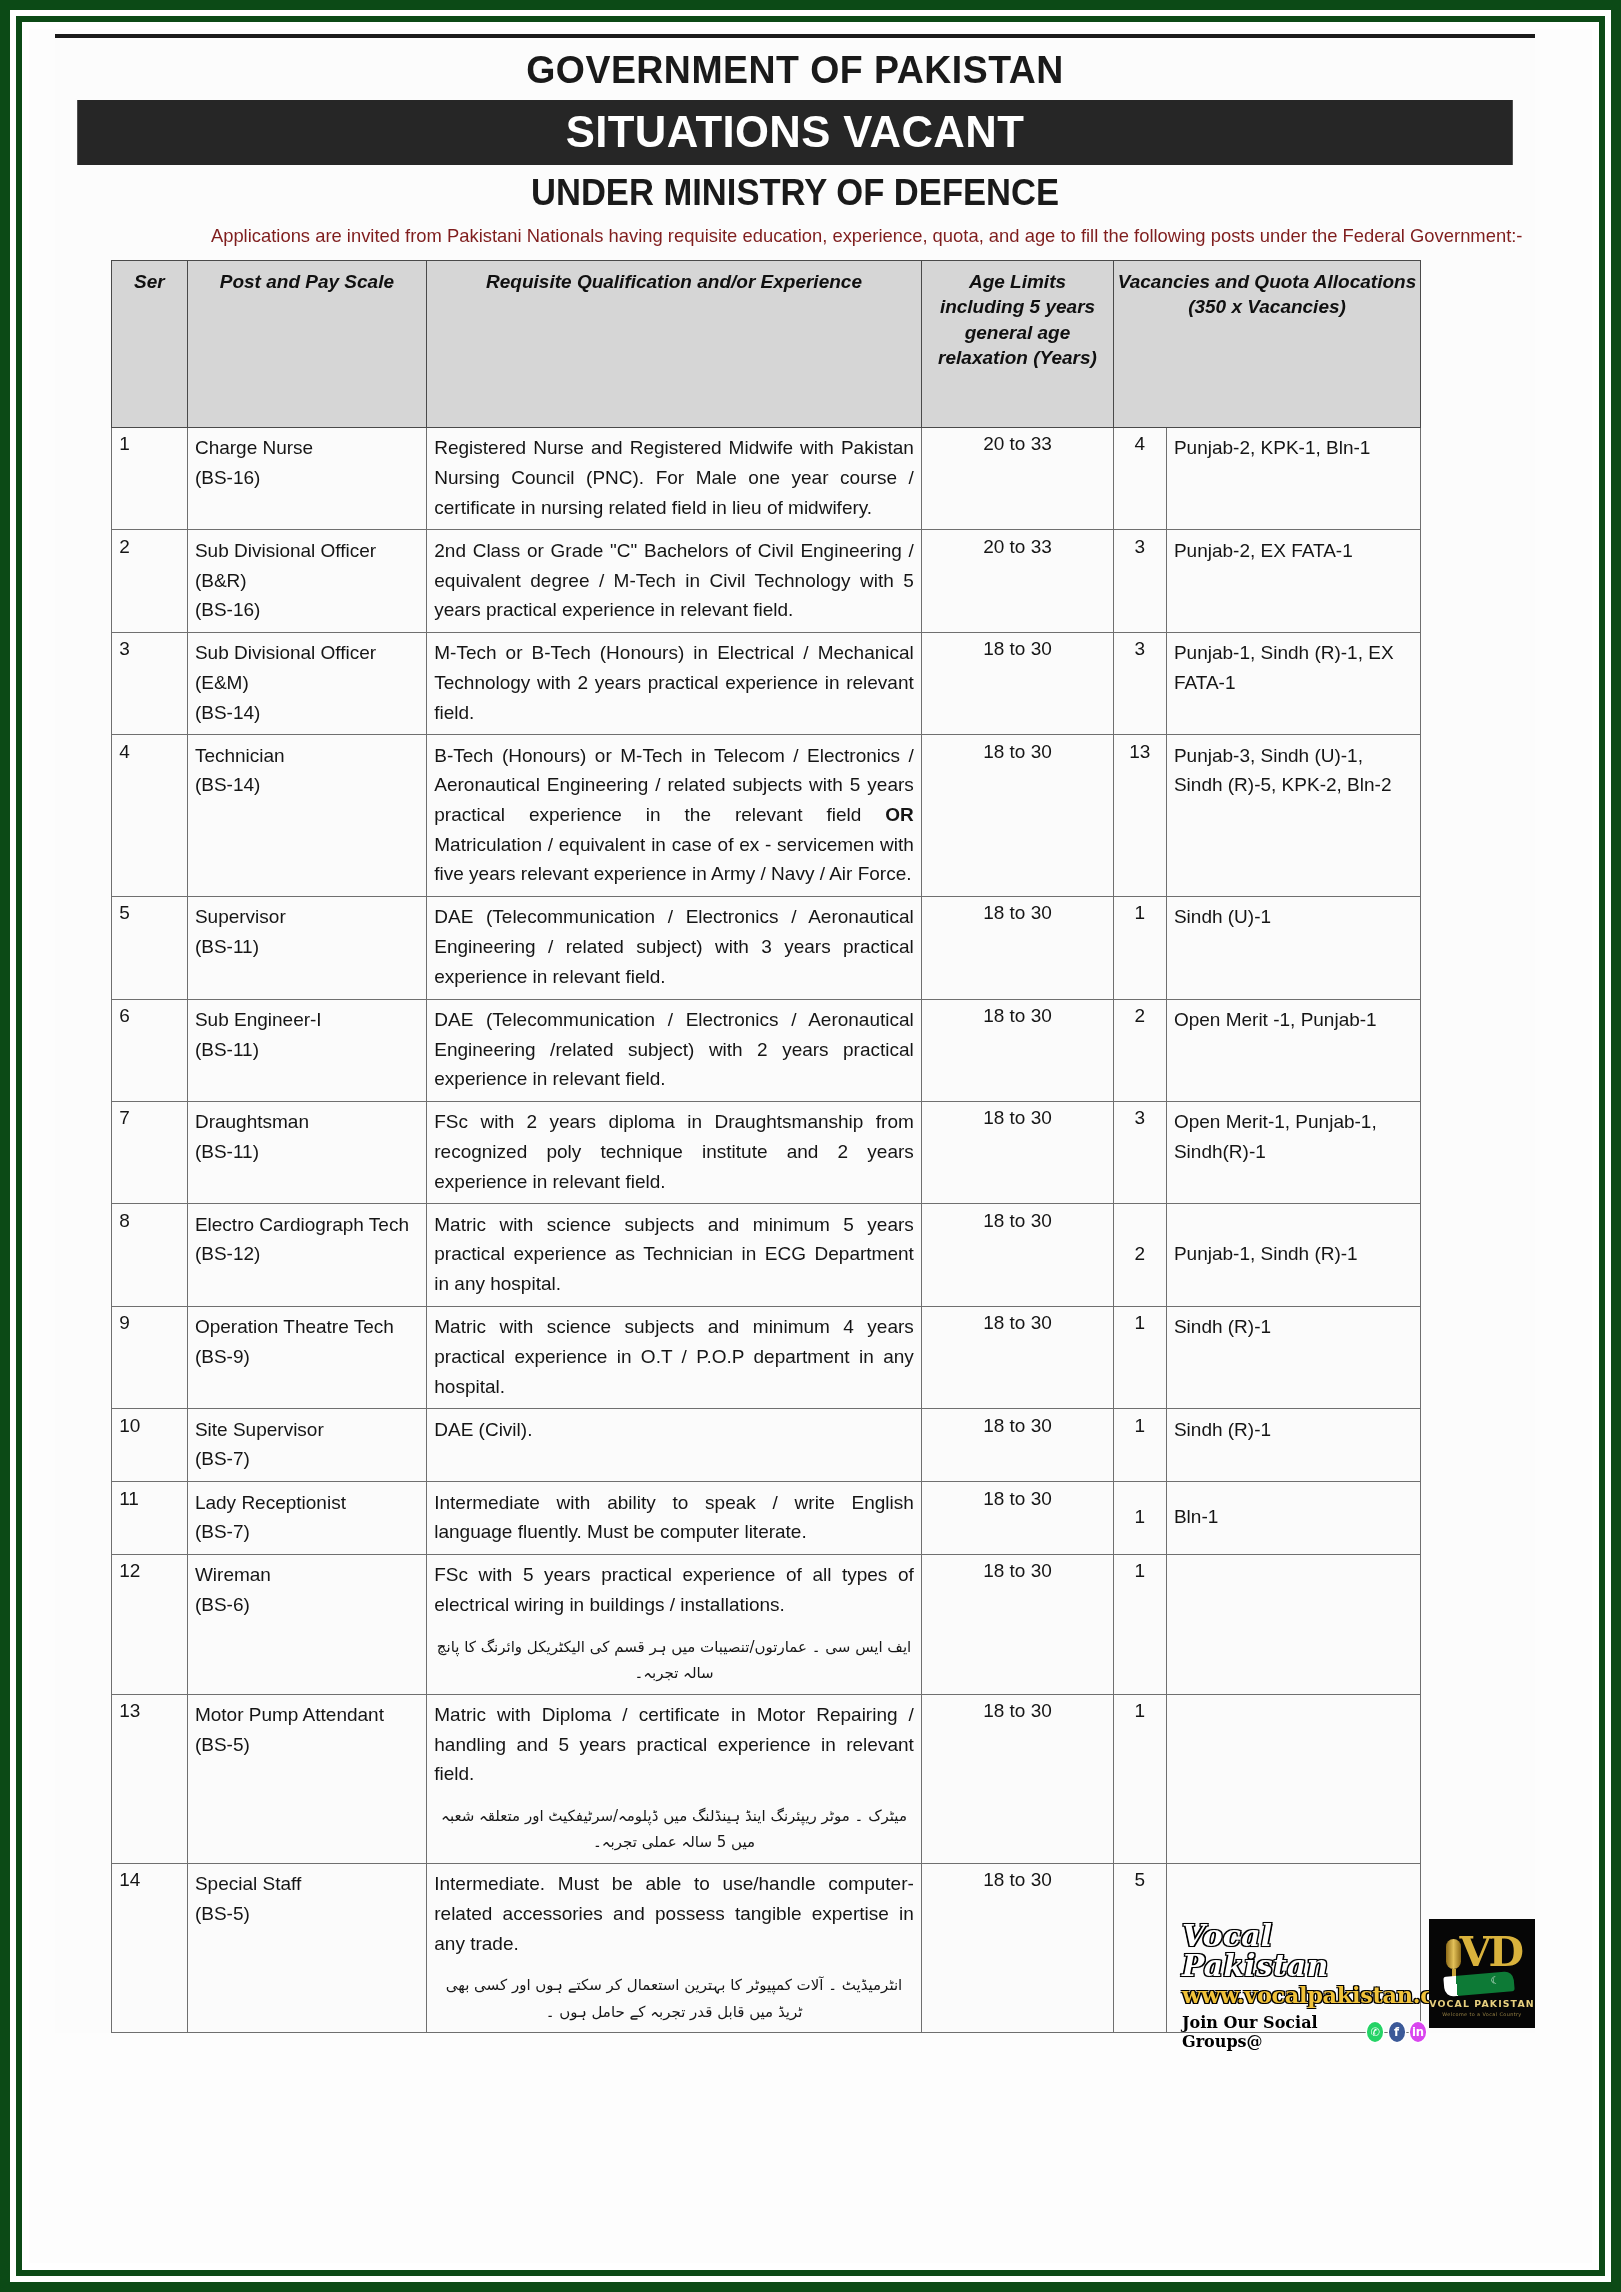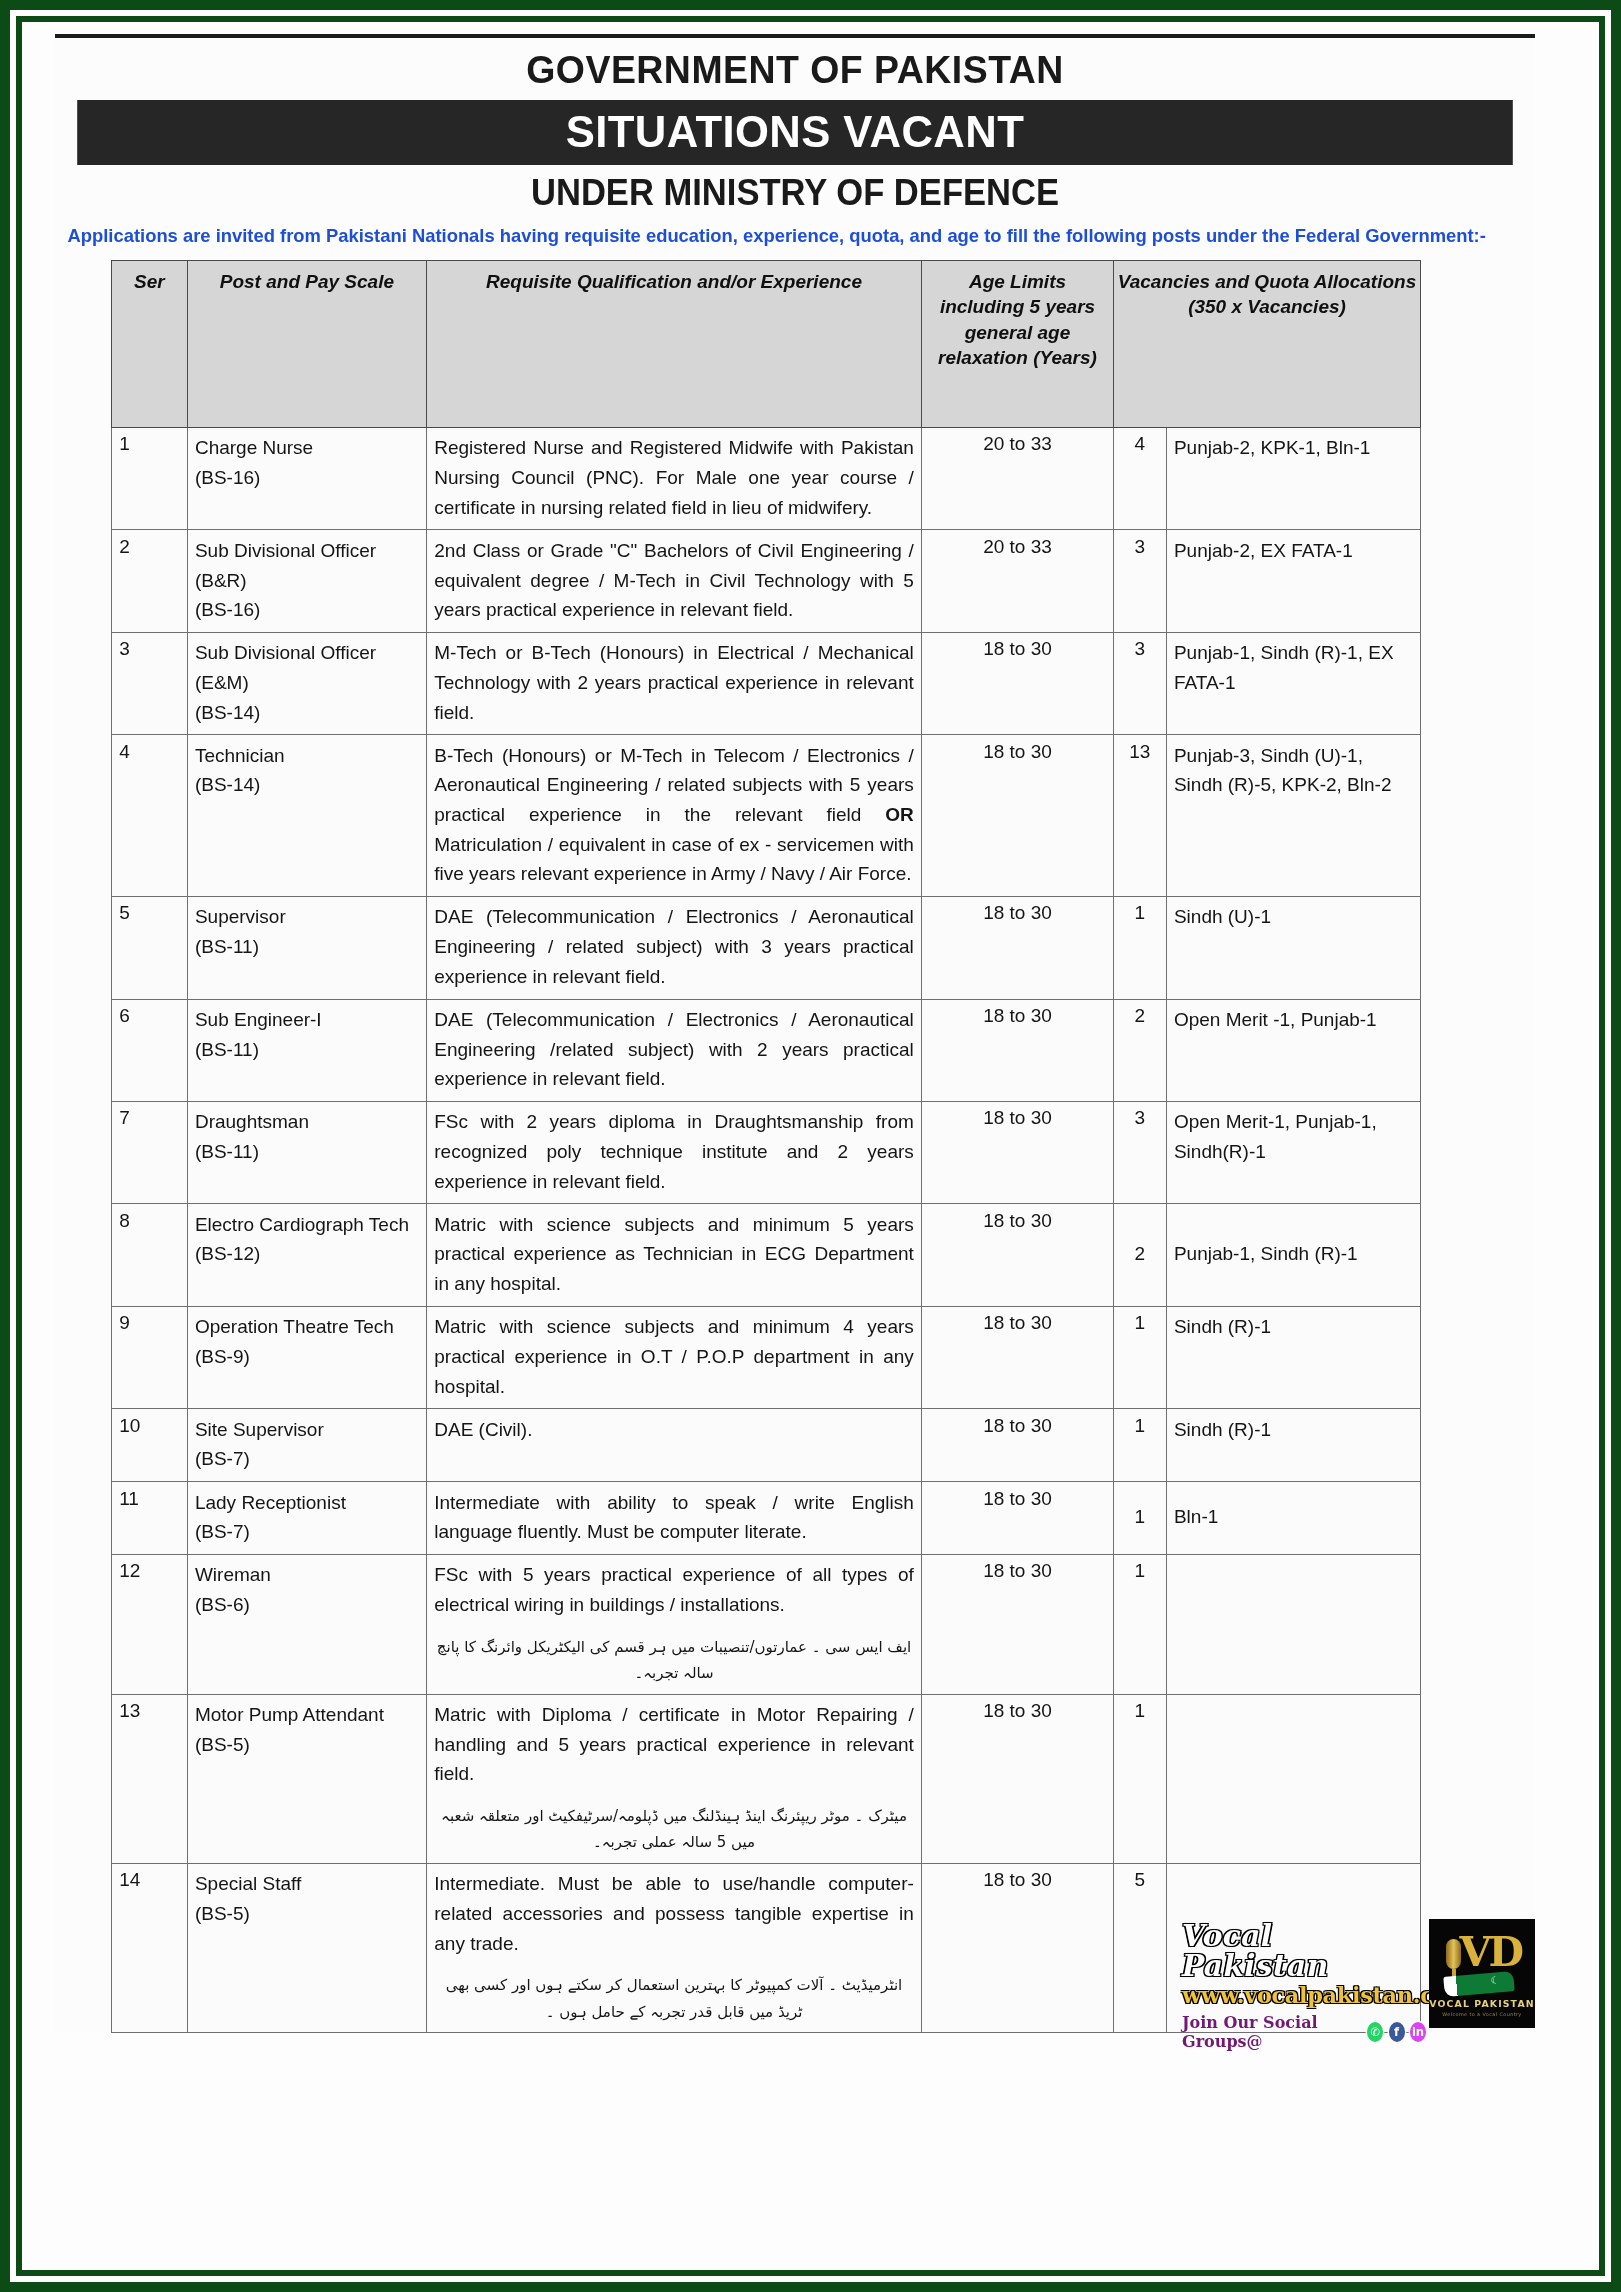--- a/index.html
+++ b/index.html
@@ -64,25 +64,24 @@
   .ministry-title{
     font-size:36px;
     font-weight:bold;
     color:#1a1a1a;
     padding:9px 0 5.4px 0;
     line-height:1.05;
     transform:scaleX(0.96);
   }
   .intro{
     font-size:18.4px;
-    color:#1d4ed8;
+    color:#7f1d1d;
     line-height:1.45;
-    text-align:left;
+    text-align:right;
     padding:5.4px 12.5px 10.7px 12.5px;
-    font-weight:bold;
   }
   
   table.vac{
     border-collapse:collapse;
     width:1310px;
     margin:0 0 0 56px;
     table-layout:fixed;
     background:#fbfbfb;
   }
   table.vac td,table.vac th{
@@ -166,21 +165,21 @@
     line-height:1.2;
     margin-top:0.9px;
   }
   .wm-join{
     display:flex;align-items:center;gap:5.4px;
     margin-top:4.5px;
   }
   .wm-join-label{
     font-family:"DejaVu Serif", serif;
     font-size:16px;
-    color:#701a75;
+    color:#000000;
     font-weight:bold;
   }
   .soc{
     width:19.7px;height:19.7px;border-radius:50%;
     display:inline-flex;align-items:center;justify-content:center;
     font-size:11.6px;font-weight:bold;color:#fff;
     font-family:"DejaVu Sans", sans-serif;
     box-shadow:0 0 0 1.3px #fff;
   }
   .soc.wa{background:#25d366;}

